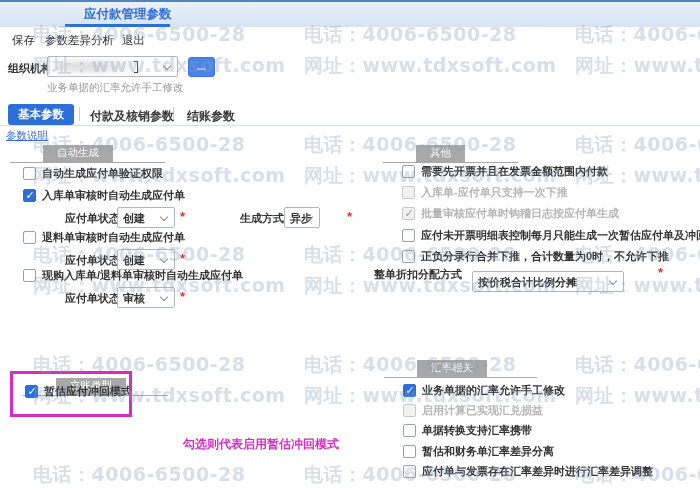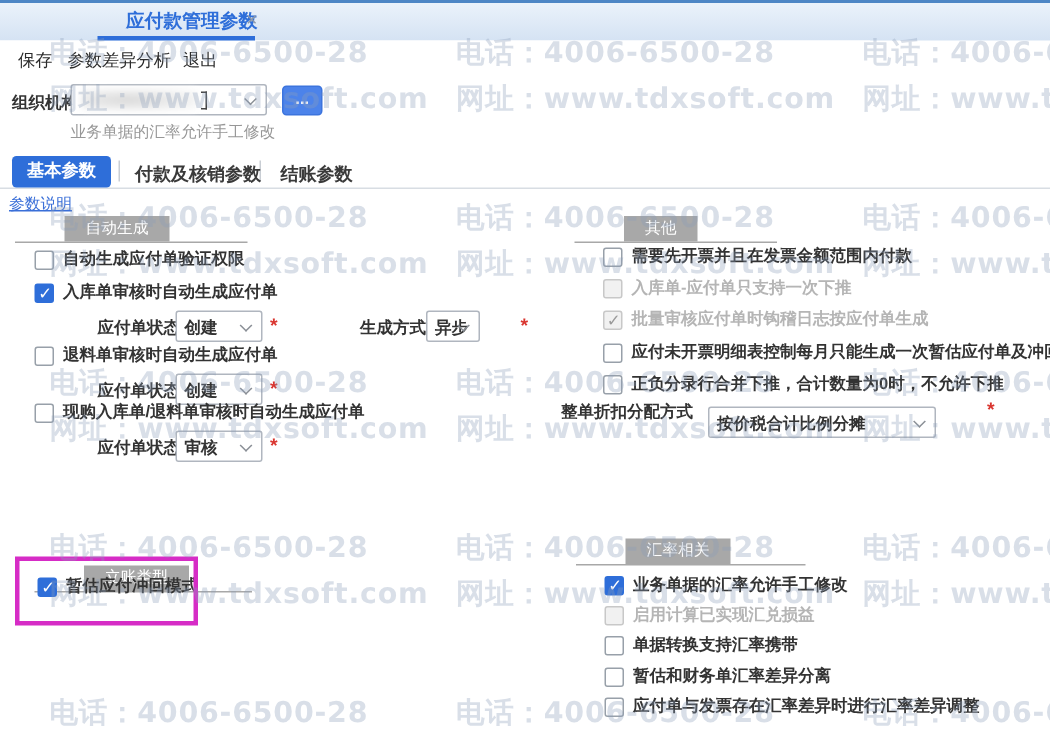--- a/index.html
+++ b/index.html
@@ -213,20 +213,21 @@
   <span class="req" style="left:658px;top:265px">*</span>
 
   <div class="sec-hdr" style="left:23px;top:375px;width:145px">
     <span class="sec-title">立账类型</span>
   </div>
   <div class="row checked" style="left:25px;top:385px">
     <span class="cb"></span>
     <span class="lbl">暂估应付冲回模式</span>
   </div>
   <div class="hl-box"></div>
+  <div class="annot">勾选则代表启用暂估冲回模式</div>
 
   <div class="sec-hdr" style="left:384px;top:357px;width:153px">
     <span class="sec-title">汇率相关</span>
   </div>
   <div class="row checked" style="left:403px;top:384px">
     <span class="cb"></span>
     <span class="lbl">业务单据的汇率允许手工修改</span>
   </div>
   <div class="row disabled" style="left:403px;top:404px">
     <span class="cb"></span>

